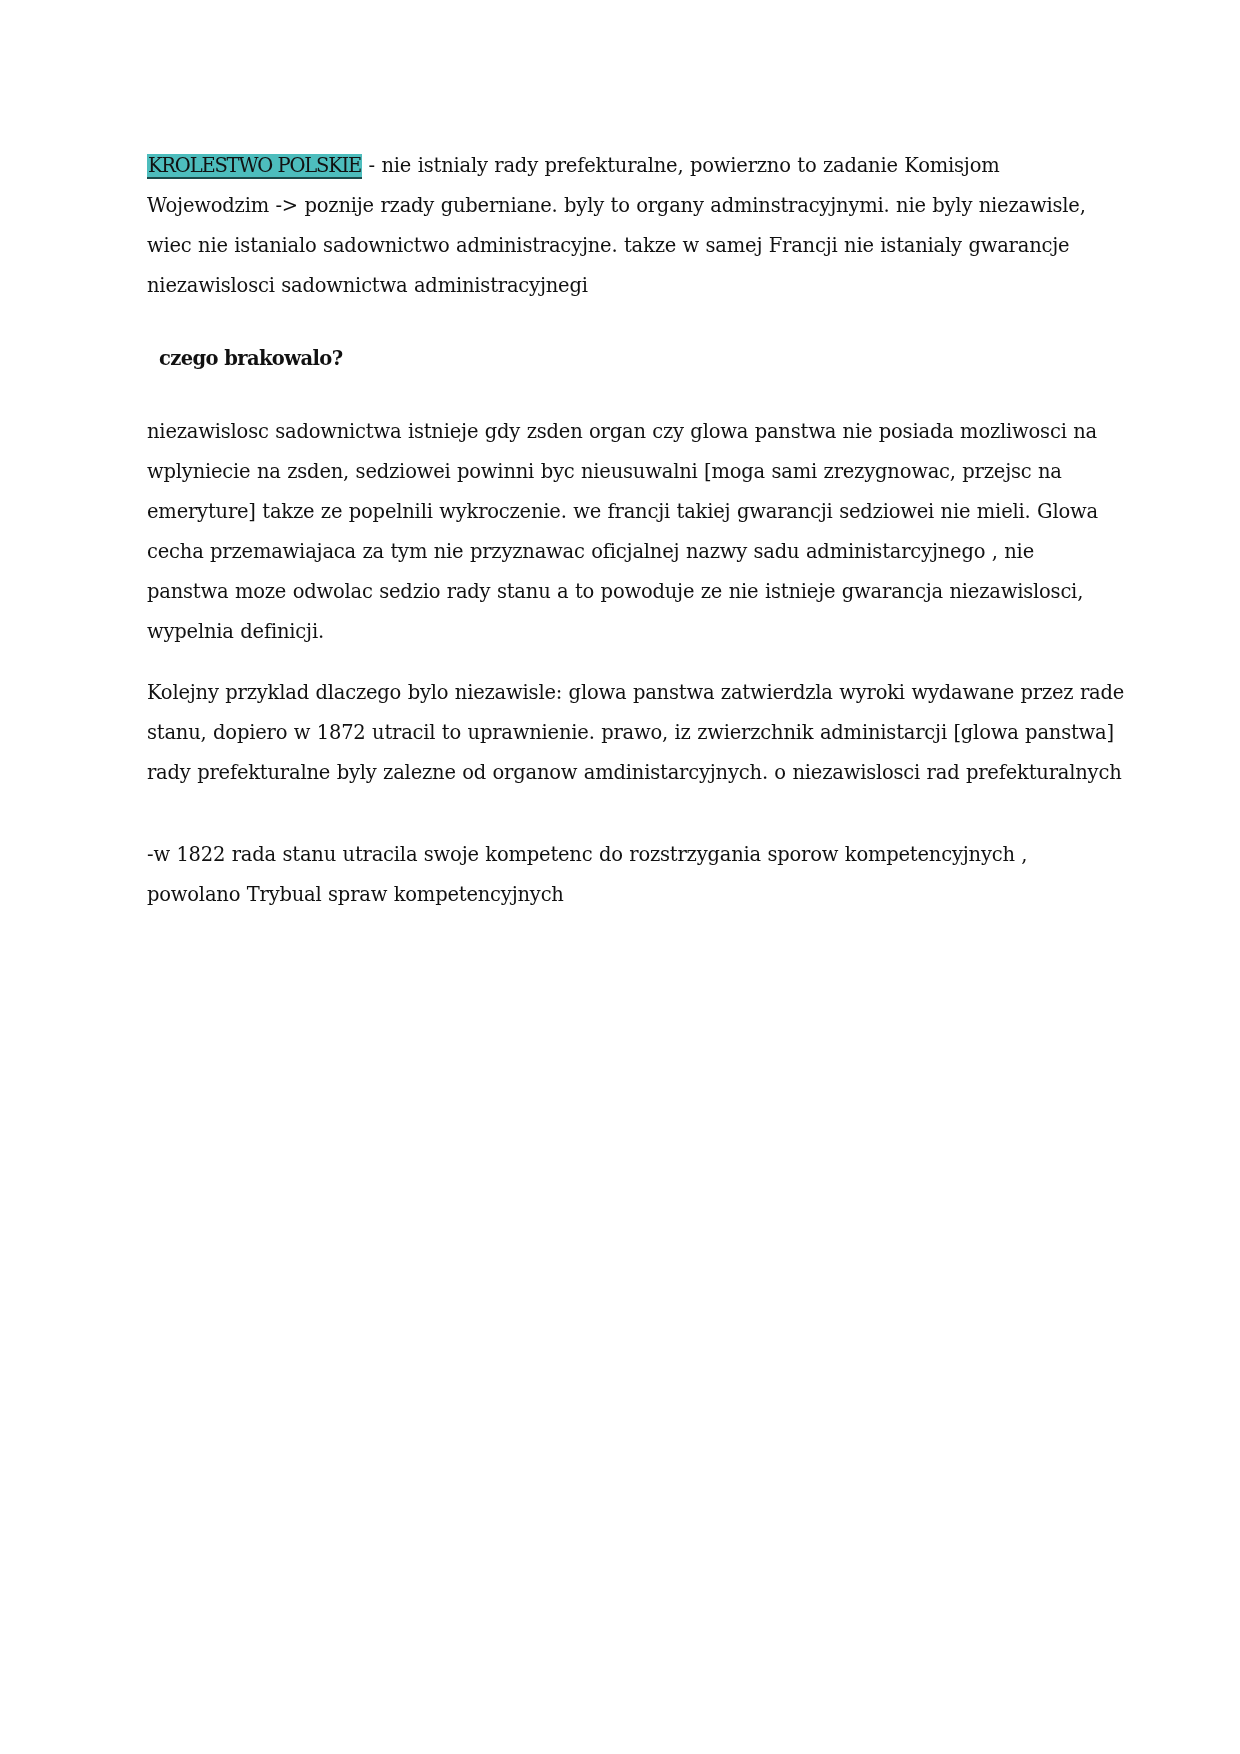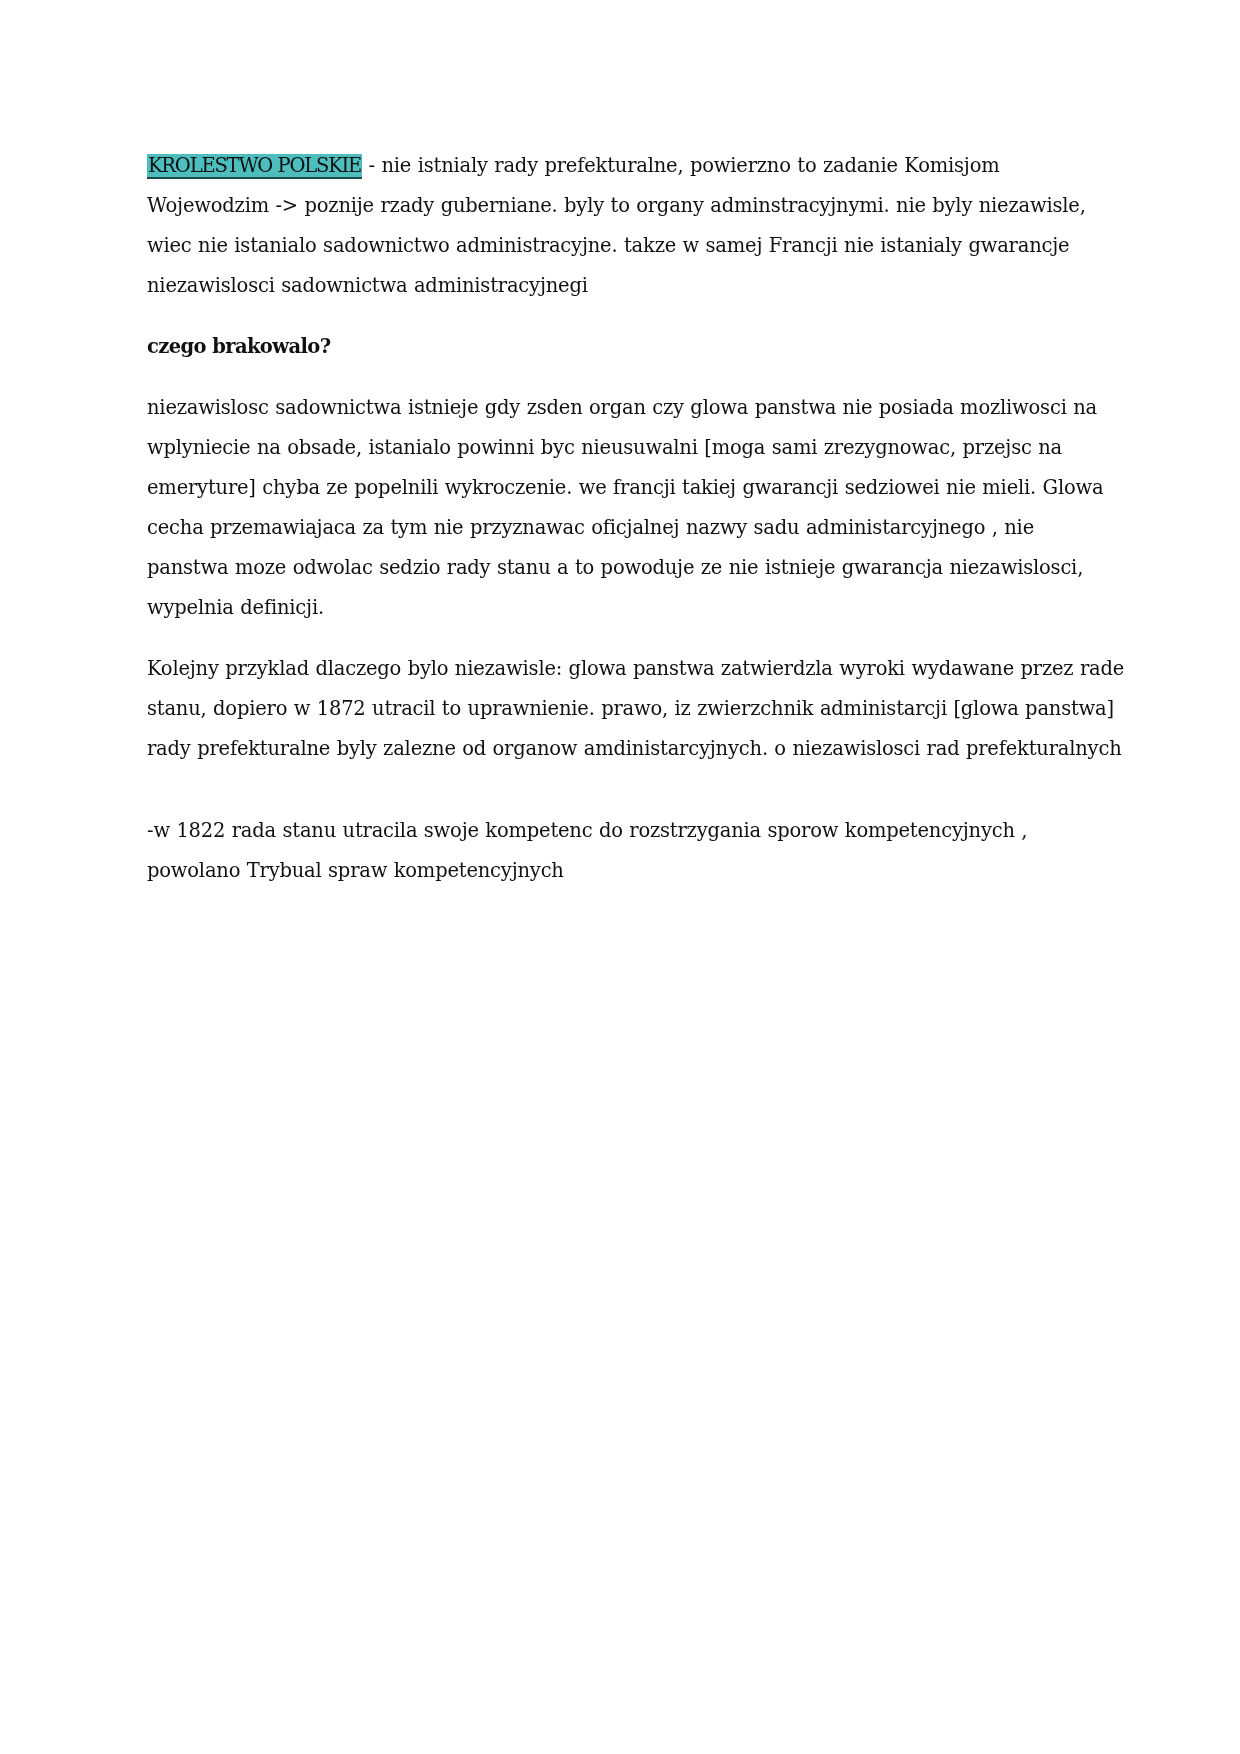--- a/index.html
+++ b/index.html
@@ -32,21 +32,21 @@
       display: block;
       white-space: nowrap;
     }
     .gap {
       height: 21px;
     }
     .heading {
       font-weight: bold;
       font-size: 19.5px;
       line-height: 40px;
-      margin: 0;
+      margin: 12px;
       letter-spacing: -0.6px;
     }
     .hl {
       background: #4dbdbd;
       border-bottom: 2px solid #1c4a4a;
       padding: 0 1px;
       letter-spacing: -1.2px;
     }
   </style>
 </head>
@@ -62,22 +62,22 @@
   </p>
 
   <div class="gap"></div>
 
   <p class="heading">czego brakowalo?</p>
 
   <div class="gap"></div>
 
   <p class="para">
     <span class="line">niezawislosc sadownictwa istnieje gdy zsden organ czy glowa panstwa nie posiada mozliwosci na</span>
-    <span class="line">wplyniecie na obsade, istanialo powinni byc nieusuwalni [moga sami zrezygnowac, przejsc na</span>
-    <span class="line">emeryture] chyba ze popelnili wykroczenie. we francji takiej gwarancji sedziowei nie mieli. Glowa</span>
+    <span class="line">wplyniecie na zsden, sedziowei powinni byc nieusuwalni [moga sami zrezygnowac, przejsc na</span>
+    <span class="line">emeryture] takze ze popelnili wykroczenie. we francji takiej gwarancji sedziowei nie mieli. Glowa</span>
     <span class="line">cecha przemawiajaca za tym nie przyznawac oficjalnej nazwy sadu administarcyjnego , nie</span>
     <span class="line">panstwa moze odwolac sedzio rady stanu a to powoduje ze nie istnieje gwarancja niezawislosci,</span>
     <span class="line">wypelnia definicji.</span>
   </p>
 
   <div class="gap"></div>
 
   <p class="para">
     <span class="line">Kolejny przyklad dlaczego bylo niezawisle: glowa panstwa zatwierdzla wyroki wydawane przez rade</span>
     <span class="line">stanu, dopiero w 1872 utracil to uprawnienie. prawo, iz zwierzchnik administarcji [glowa panstwa]</span>

